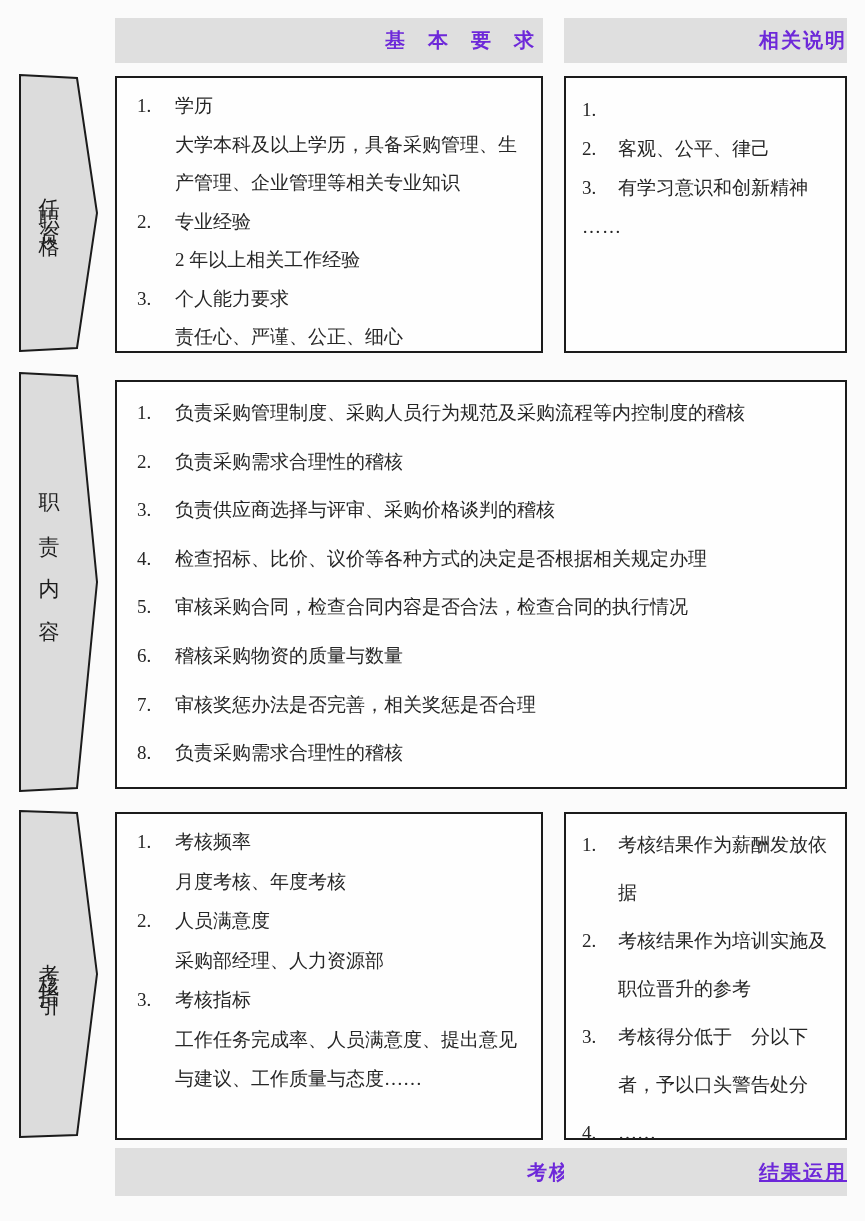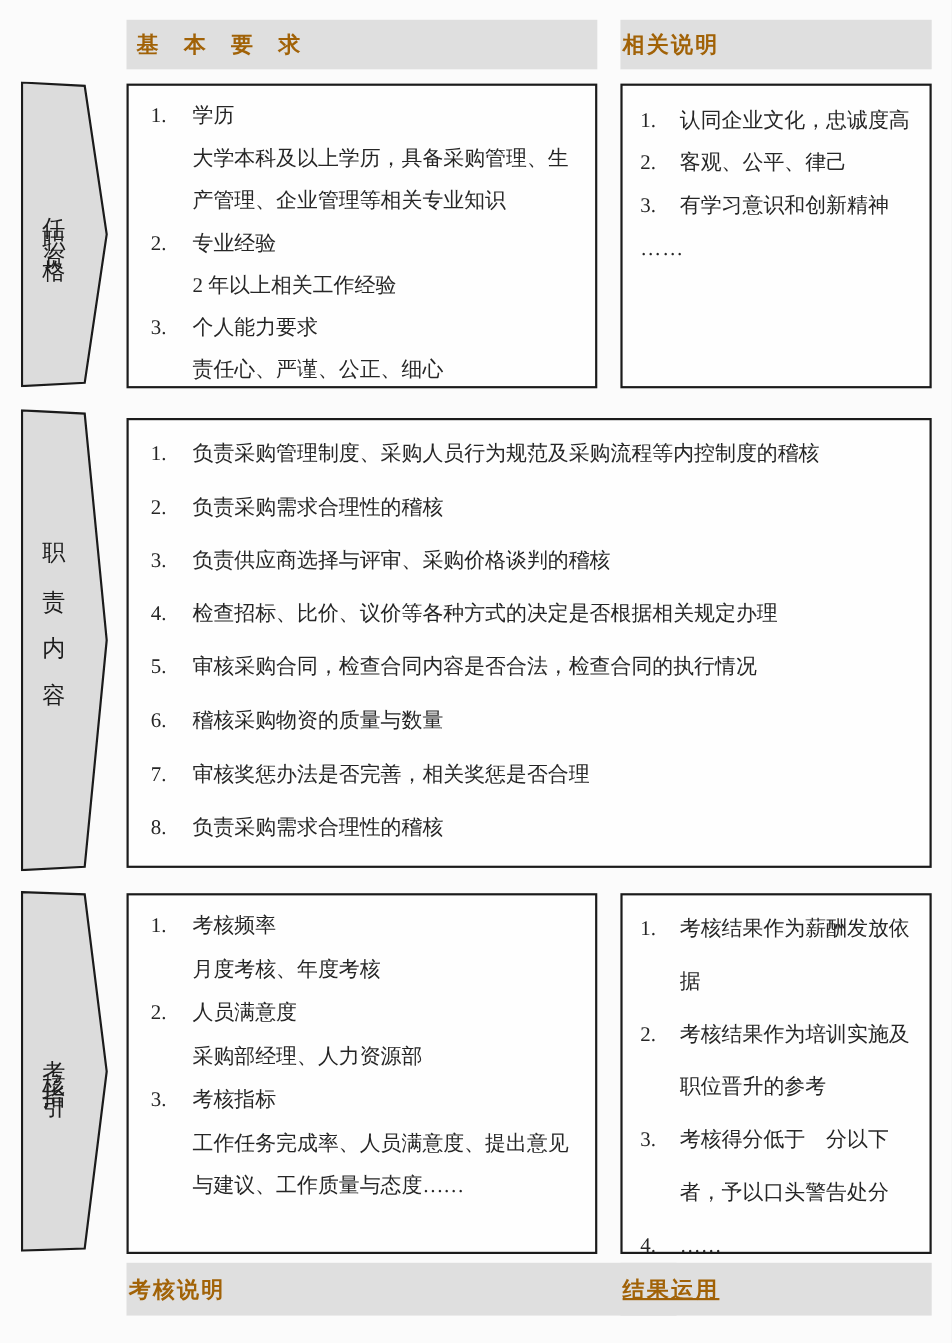--- a/index.html
+++ b/index.html
@@ -5,22 +5,22 @@
   * { margin:0; padding:0; box-sizing:border-box; }
   html,body { background:#f4f4f4; }
   .page {
     position:relative; width:865px; height:1221px;
     background:#fbfbfb; overflow:hidden;
     font-family:"Liberation Serif","DejaVu Serif",serif;
     color:#212121;
   }
   .bar {
     position:absolute; background:#dfdfdf;
-    display:flex; align-items:center; justify-content:flex-start;
-    font-weight:bold; font-size:20px; color:#a16207;
+    display:flex; align-items:center; justify-content:flex-end;
+    font-weight:bold; font-size:20px; color:#6d28d9;
   }
   .bar.wide-space { letter-spacing:9px; text-indent:9px; }
   .bar.small-space { letter-spacing:2px; text-indent:2px; }
   .hbar-left  { left:115px; top:18px;  width:428px; height:45px; }
   .hbar-right { left:564px; top:18px;  width:283px; height:45px; }
   .fbar-left  { left:115px; top:1148px; width:500px; height:48px; }
   .fbar-right { left:564px; top:1148px; width:283px; height:48px;text-decoration:underline; }
 
   .arrow { position:absolute; left:19px; width:80px; }
   .arrow svg { display:block; }
@@ -92,21 +92,20 @@
       <div class="body">
         <div>个人能力要求</div>
         <div>责任心、严谨、公正、细心</div>
       </div>
     </div>
   </div>
 
   <div class="box box1-right">
     <div class="item">
       <span class="num">1.</span>
-      <div class="body">认同企业文化，忠诚度高</div>
     </div>
     <div class="item">
       <span class="num">2.</span>
       <div class="body">客观、公平、律己</div>
     </div>
     <div class="item">
       <span class="num">3.</span>
       <div class="body">有学习意识和创新精神</div>
     </div>
     <div class="ellipsis-line">……</div>

